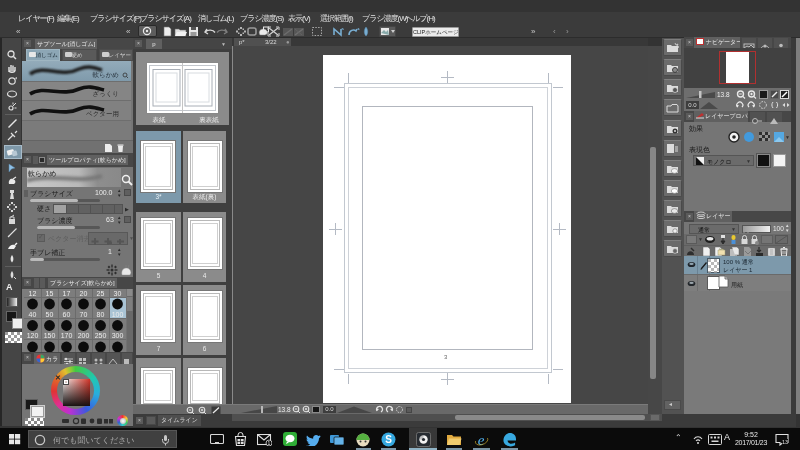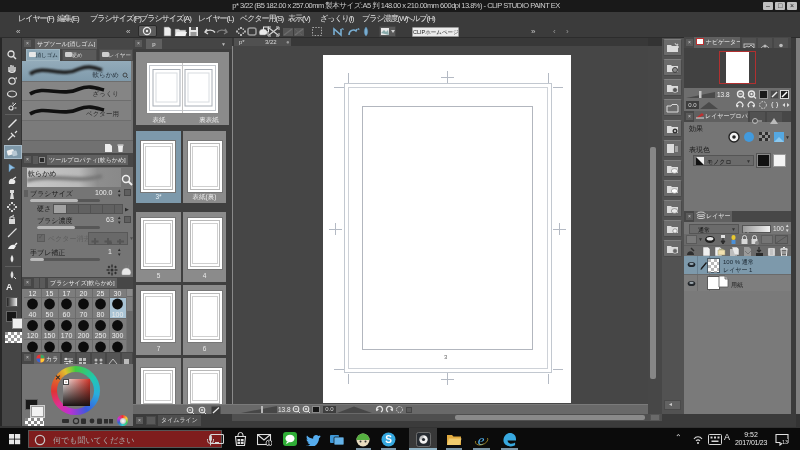--- a/index.html
+++ b/index.html
@@ -52,35 +52,29 @@
 #rightpanel{left:684px;top:37px;width:107px;height:377px;background:#757575;}
 .rhdr{left:0;width:107px;height:11px;background:#474747;}
 
 #timeline{left:133px;top:414px;width:663px;height:13px;background:#3b3b3b;}
 #taskbar{left:0;top:428px;width:800px;height:22px;background:#0b0b0b;}
 #rightedge{left:791px;top:38px;width:5px;height:376px;background:#3a3a3a;}
 #rightedge2{left:796px;top:38px;width:4px;height:376px;background:#7e7e7e;}
 </style></head>
 <body>
 <div id="root">
-<div class="abs" id="titlebar">
-  <div class="abs" id="titletext">p* 3/22 (B5 182.00 x 257.00mm 製本サイズ:A5 判 148.00 x 210.00mm 600dpi 13.8%)  - CLIP STUDIO PAINT EX</div>
-  <div class="abs winbtn" style="left:763px;">–</div>
-  <div class="abs winbtn" style="left:775px;">□</div>
-  <div class="abs winbtn" style="left:787px;">×</div>
-</div>
 <div class="abs" id="menubar">
   <span style="left:18px;">レイヤー(F)</span>
       <span style="left:57px;">編集(E)</span>
       <span style="left:90px;">ブラシサイズ(P)</span>
       <span style="left:140px;">ブラシサイズ(A)</span>
-      <span style="left:198px;">レイヤー(L)</span>
-      <span style="left:240px;">ベクター用(S)</span>
+      <span style="left:198px;">消しゴム(L)</span>
+      <span style="left:240px;">ブラシ濃度(S)</span>
       <span style="left:288px;">表示(V)</span>
-      <span style="left:320px;">ざっくり(I)</span>
+      <span style="left:320px;">選択範囲(I)</span>
       <span style="left:362px;">ブラシ濃度(W)</span>
       <span style="left:405px;">ヘルプ(H)</span>
 </div>
 <div class="abs" id="toolbar">
   <span class="abs chev" style="left:16px;">«</span>
   <span class="abs chev" style="left:126px;">«</span>
   <div class="abs" style="left:138px;top:1px;width:19px;height:12px;background:#5e5e5e;border:1px solid #2a2a2a;border-radius:2px;">
     <svg width="17" height="10" style="position:absolute;left:0;top:0;">
           <circle cx="8" cy="5" r="3.6" fill="none" stroke="#e8e8e8" stroke-width="1.2"></circle>
           <circle cx="8" cy="5" r="1.2" fill="#e8e8e8"></circle>
@@ -997,21 +991,21 @@
 </div>
 <div class="abs" id="taskbar">
   <svg class="abs" style="left:9px;top:6px;" width="12" height="11">
         <g fill="#e8e8e8">
           <rect x="0" y="0" width="5.2" height="4.7"></rect>
           <rect x="6" y="0" width="5.2" height="4.7"></rect>
           <rect x="0" y="5.5" width="5.2" height="4.7"></rect>
           <rect x="6" y="5.5" width="5.2" height="4.7"></rect>
         </g>
       </svg>
-  <div class="abs" style="left:28px;top:2px;width:194px;height:18px;background:#7f1d1d;border:1px solid #565656;">
+  <div class="abs" style="left:28px;top:2px;width:149px;height:18px;background:#404040;border:1px solid #565656;">
     <svg style="position:absolute;left:5px;top:3px;" width="12" height="12">
           <circle cx="6" cy="6" r="4.6" fill="none" stroke="#c8c8c8" stroke-width="1.3"></circle>
         </svg>
     <span style="position:absolute;left:24px;top:4px;font-size:8px;color:#a8a8a8;">何でも聞いてください</span>
     <svg style="position:absolute;right:6px;top:3px;" width="9" height="12">
           <rect x="3" y="1" width="3" height="6" rx="1.5" fill="#c8c8c8"></rect>
           <path d="M1.5 5 v1.5 a3 3 0 0 0 6 0 V5 M4.5 9.5 v2" stroke="#c8c8c8" fill="none"></path>
         </svg>
   </div>
   <svg class="abs" style="left:210px;top:5px;" width="14" height="12">

